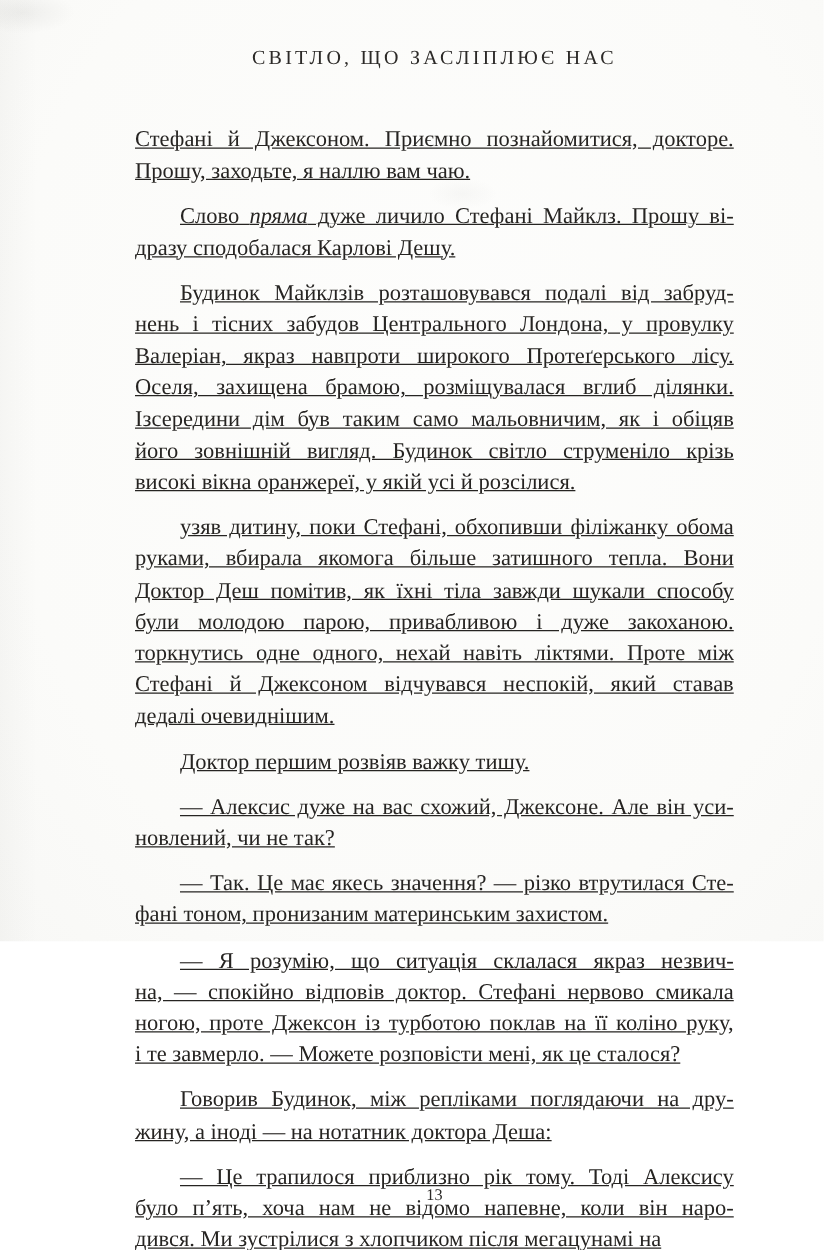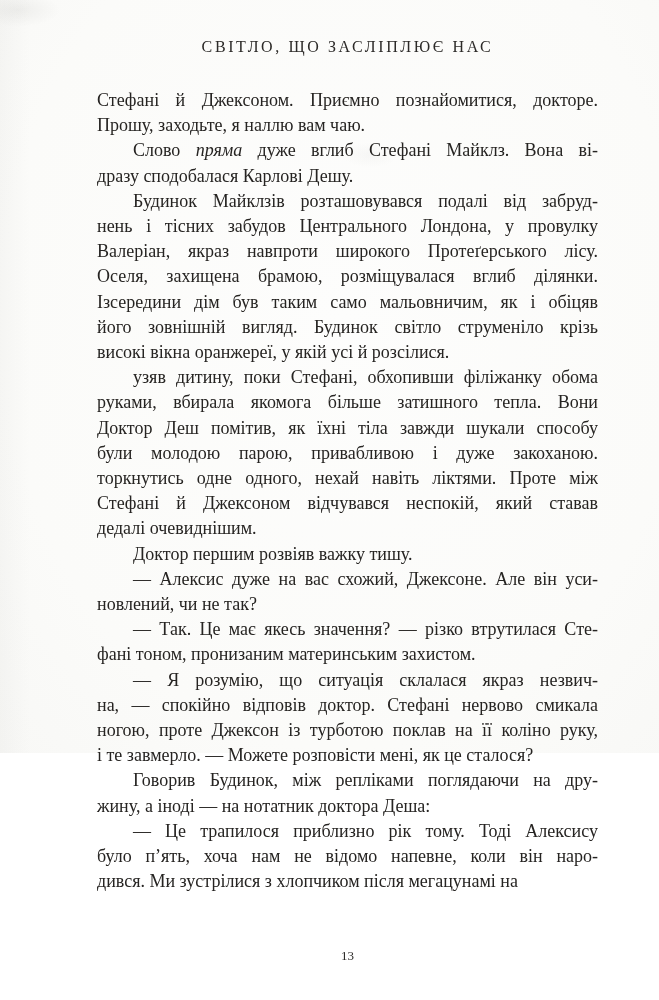--- a/index.html
+++ b/index.html
@@ -41,21 +41,21 @@
   }
   .body-text {
     position: absolute;
     left: 97px;
     top: 88px;
     width: 501px;
     font-size: 18px;
     line-height: 25.2px;
     color: #262422;
   }
-  .para { margin: 0; }
+  .para { margin: 11px; text-decoration: underline; }
   .line {
     text-align: justify;
     text-align-last: justify;
     white-space: nowrap;
     overflow: visible;
   }
   .line.para-end {
     text-align-last: left;
   }
   .para.indent .line:first-child {
@@ -77,21 +77,21 @@
 
 <div class="page">
   <div class="vignette"></div>
   <div class="running-header">СВІТЛО, ЩО ЗАСЛІПЛЮЄ НАС</div>
   <div class="body-text">
       <div class="para">
         <div class="line">Стефані й Джексоном. Приємно познайомитися, докторе.</div>
         <div class="line para-end">Прошу, заходьте, я наллю вам чаю.</div>
       </div>
       <div class="para indent">
-        <div class="line"><span>Слово </span><span class="em">пряма</span><span> дуже вглиб Стефані Майклз. Вона ві-</span></div>
+        <div class="line"><span>Слово </span><span class="em">пряма</span><span> дуже личило Стефані Майклз. Прошу ві-</span></div>
         <div class="line para-end">дразу сподобалася Карлові Дешу.</div>
       </div>
       <div class="para indent">
         <div class="line">Будинок Майклзів розташовувався подалі від забруд-</div>
         <div class="line">нень і тісних забудов Центрального Лондона, у провулку</div>
         <div class="line">Валеріан, якраз навпроти широкого Протеґерського лісу.</div>
         <div class="line">Оселя, захищена брамою, розміщувалася вглиб ділянки.</div>
         <div class="line">Ізсередини дім був таким само мальовничим, як і обіцяв</div>
         <div class="line">його зовнішній вигляд. Будинок світло струменіло крізь</div>
         <div class="line para-end">високі вікна оранжереї, у якій усі й розсілися.</div>

